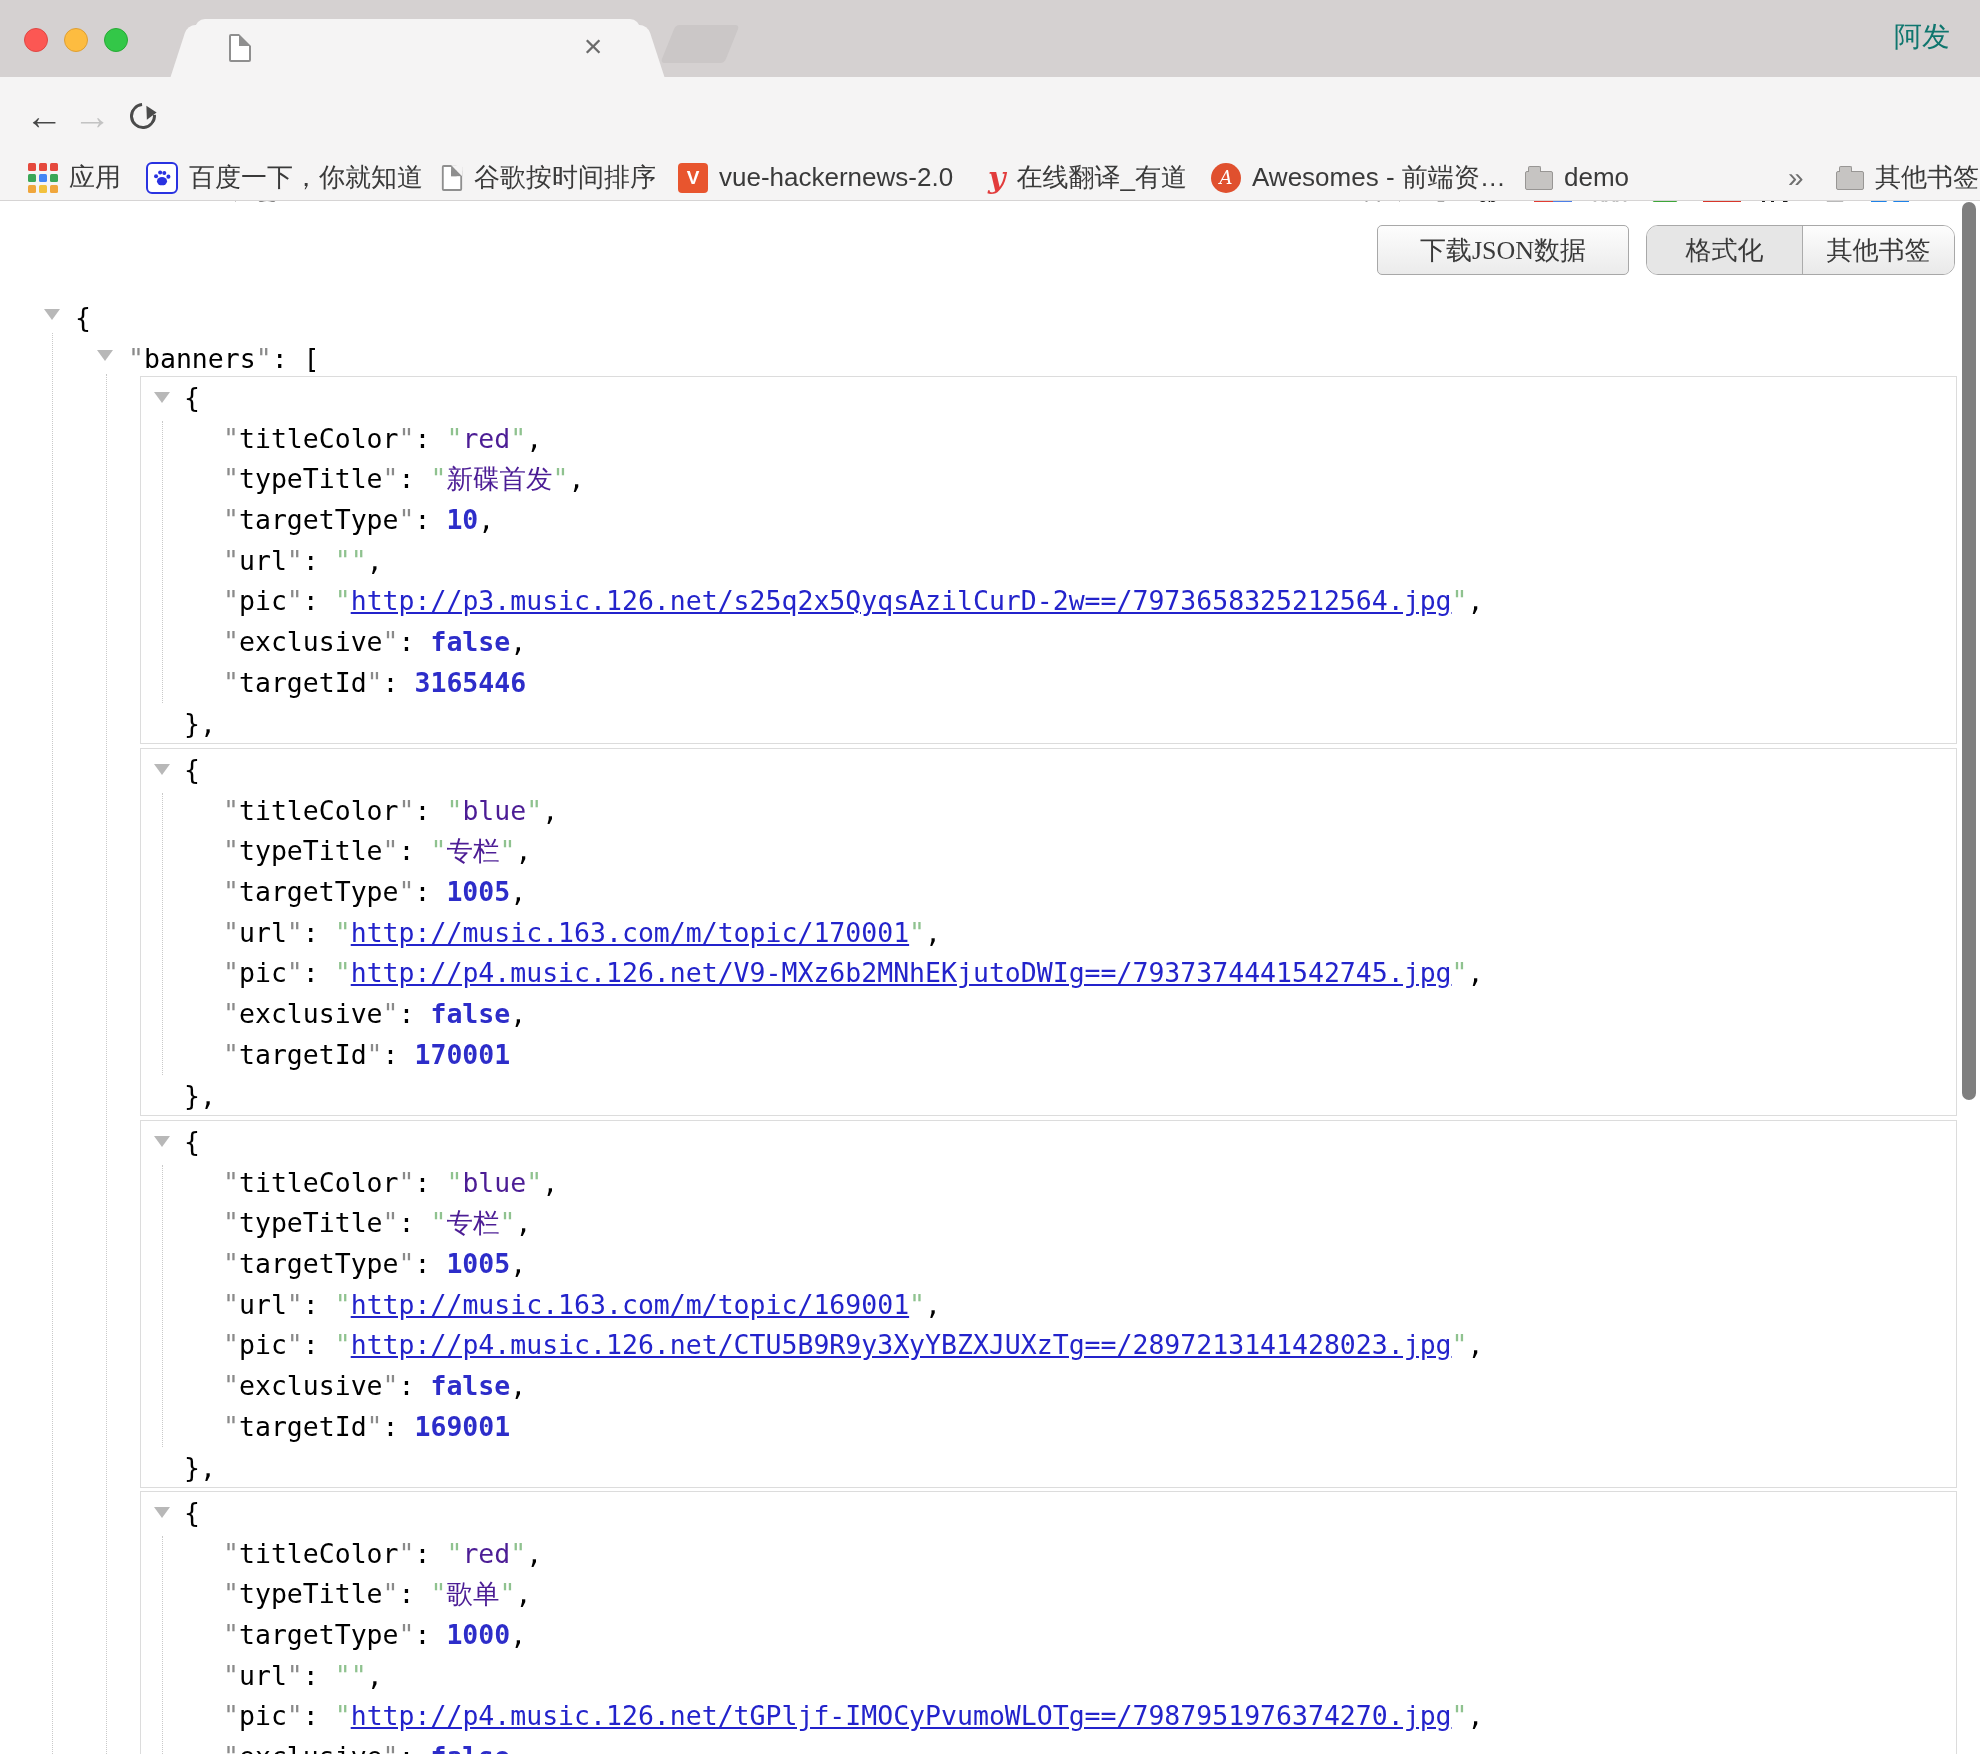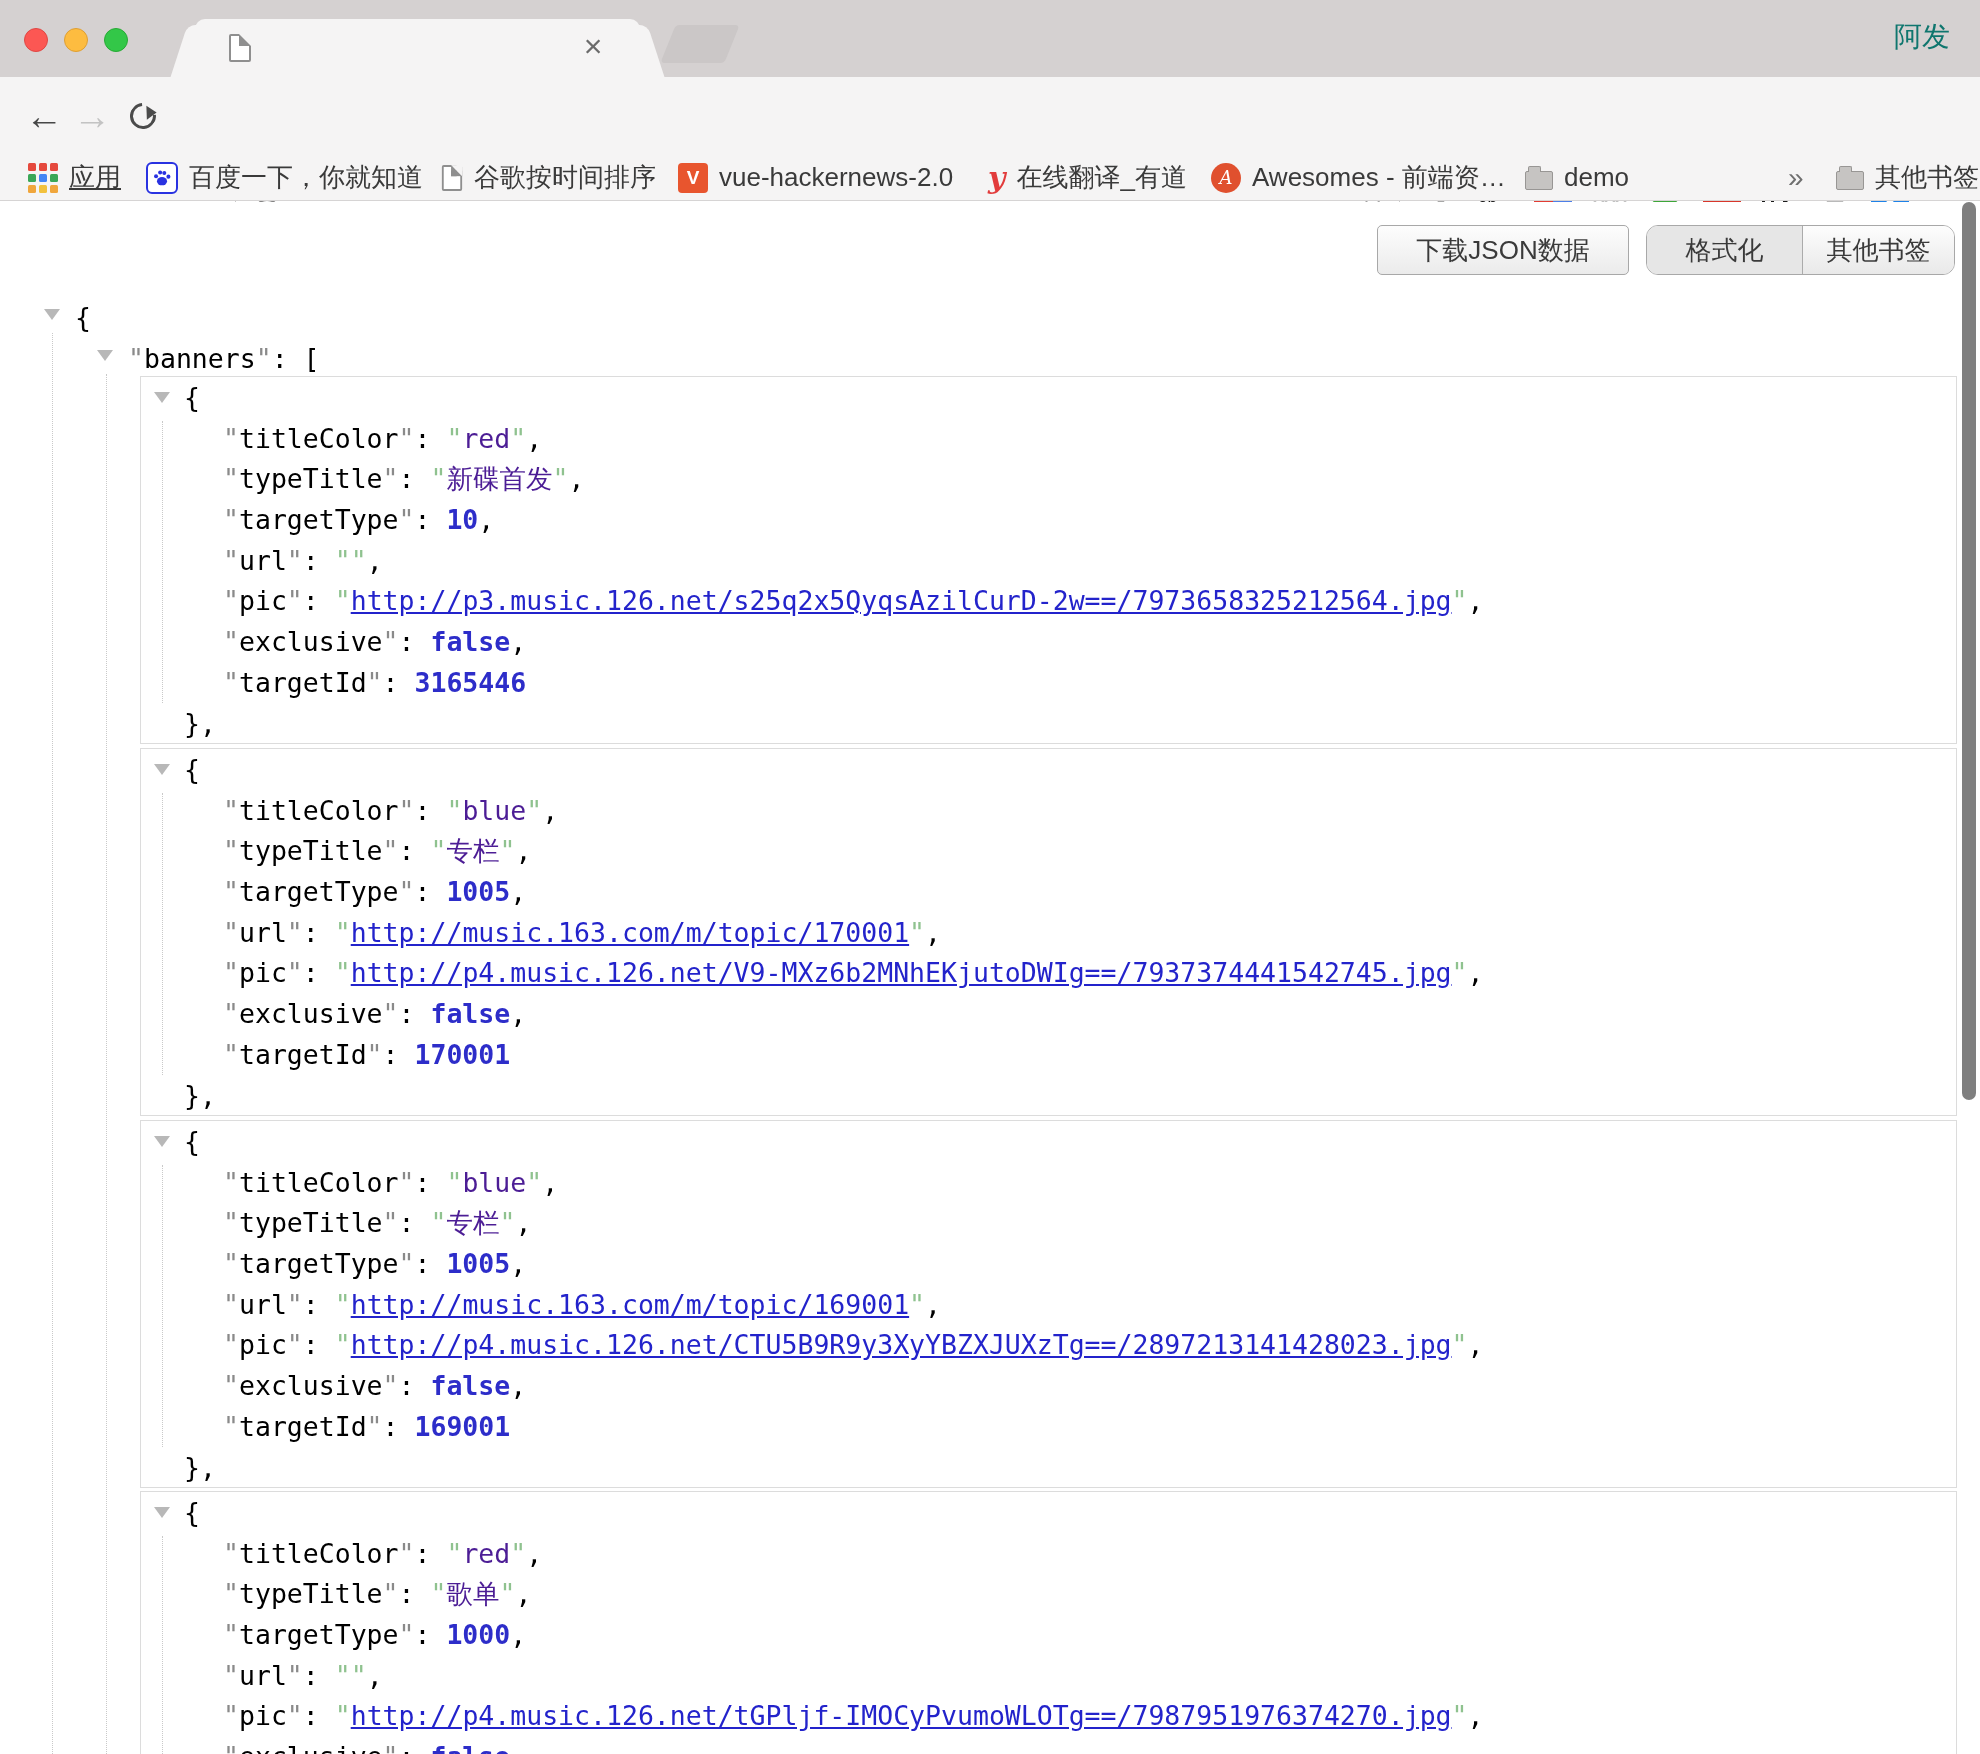--- a/index.html
+++ b/index.html
@@ -63,21 +63,21 @@
   .baidu-box { width:32px; height:32px; border:2px solid #2932e1; border-radius:6px; background:#fff; display:flex; align-items:center; justify-content:center; }
   .vue-box { width:30px; height:30px; border-radius:4px; background:#e8552e; color:#fff; font-weight:bold; font-size:19px; display:flex; align-items:center; justify-content:center; }
   .ydao { font-family:"DejaVu Serif", serif; font-style:italic; font-weight:bold; font-size:30px; color:#e23b3b; line-height:30px; }
   .awe { width:30px; height:30px; border-radius:50%; background:#e0502e; color:#fff; display:flex; align-items:center; justify-content:center; font-family:"DejaVu Serif", serif; font-style:italic; font-size:18px; }
   .folder { position:relative; width:28px; height:19px; background:#c6c4c2; border:1px solid #989694; border-radius:2px; margin-top:5px; }
   .folder::before { content:''; position:absolute; top:-6px; left:2px; width:11px; height:5px; background:#c6c4c2; border:1px solid #989694; border-bottom:none; border-radius:2px 2px 0 0; }
 
   
   .page { position:absolute; left:0; top:202px; width:1980px; height:1552px; background:#fff; }
 
-  .btn { position:absolute; height:50px; border:1px solid #a8a8a8; border-radius:5px; background:linear-gradient(#fdfdfd,#ebebeb); font-size:26px; color:#3a3a3a; display:flex; align-items:center; justify-content:center; font-family:Liberation Sans, sans-serif; }
+  .btn { position:absolute; height:50px; border:1px solid #a8a8a8; border-radius:5px; background:linear-gradient(#fdfdfd,#ebebeb); font-size:26px; color:#3a3a3a; display:flex; align-items:center; justify-content:center; font-family:Liberation Serif, serif; }
   .btn-download { left:1377px; top:225px; width:252px; }
   .btn-group { position:absolute; left:1646px; top:225px; height:50px; border:1px solid #a8a8a8; border-radius:12px; overflow:hidden; display:flex; }
   .btn-seg { height:100%; display:flex; align-items:center; justify-content:center; font-size:26px; color:#3a3a3a; }
   .seg-format { width:156px; background:#e6e6e6; border-right:1px solid #ababab; }
   .seg-collapse { width:151px; background:linear-gradient(#fdfdfd,#e9e9e9); }
 
   
   .mono { font-family:"DejaVu Sans Mono", monospace; font-size:26.5px; color:#000; white-space:pre; }
   .jline { position:absolute; height:41px; line-height:41px; }
   .tri { position:absolute; width:0; height:0; border-left:8px solid transparent; border-right:8px solid transparent; border-top:11px solid #b8b8b8; }
@@ -201,21 +201,21 @@
     </div>
   <div class="menu-dots">
       <i></i>
       <i></i>
       <i></i>
     </div>
 </div>
 
 <div class="bookmarks">
   <div id="bm-row">
-      <div class="bm-item" style="left: 28px; text-decoration: underline;">
+      <div class="bm-item" style="left: 28px;">
         <span class="grid9">
           <i style="background: rgb(229, 73, 61);"></i>
           <i style="background: rgb(229, 73, 61);"></i>
           <i style="background: rgb(229, 73, 61);"></i>
           <i style="background: rgb(58, 167, 87);"></i>
           <i style="background: rgb(66, 133, 244);"></i>
           <i style="background: rgb(58, 167, 87);"></i>
           <i style="background: rgb(240, 166, 60);"></i>
           <i style="background: rgb(242, 193, 61);"></i>
           <i style="background: rgb(240, 166, 60);"></i>

